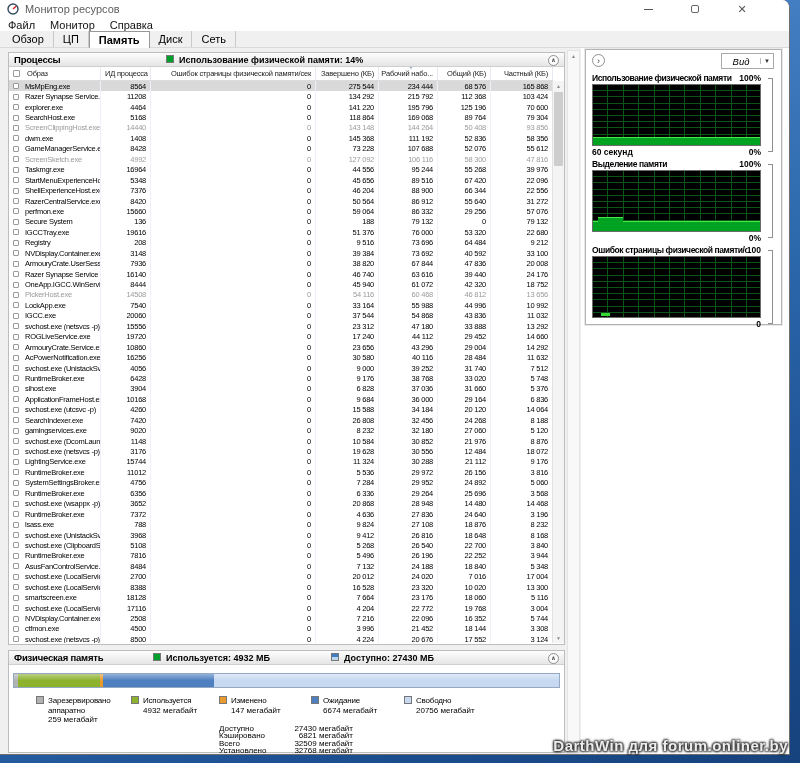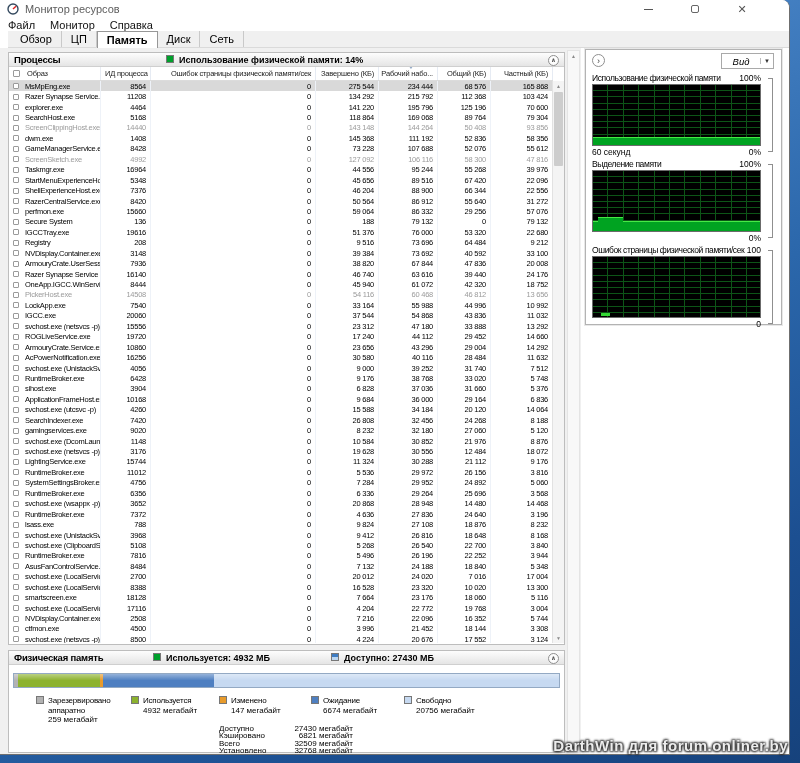--- a/index.html
+++ b/index.html
@@ -19,21 +19,21 @@
   .app-icon { width:12px; height:12px; }
   .title-text { margin-left:6px; font-size:11px; color:#5d5d5d; }
   .win-controls { position:absolute; right:40px; top:1px; height:16px; display:flex; gap:33px; align-items:center; }
   .win-btn { width:14px; height:14px; display:flex; align-items:center; justify-content:center; color:#555; font-size:11px; cursor:default; }
   .max-glyph { width:8px; height:8px; border:1px solid #666; border-radius:2px; display:inline-block; }
   .min-glyph { width:9px; height:0; border-top:1px solid #555; display:inline-block; }
   
   .menubar { position:absolute; left:0; top:18px; right:0; height:13px; background:#fff; display:flex; gap:15px; align-items:center; padding-left:8px; font-size:11px; }
   .menu-item { color:#111; }
   
-  .tabbar { position:absolute; left:0; top:31px; right:0; height:17px; background:#f0f0f0; border-bottom:1px solid #dadada; display:flex; align-items:stretch; padding-left:3px; font-size:11px;margin-left:8px; }
+  .tabbar { position:absolute; left:0; top:31px; right:0; height:17px; background:#f0f0f0; border-bottom:1px solid #dadada; display:flex; align-items:stretch; padding-left:3px; font-size:11px; }
   .tab { padding:0 9px; display:flex; align-items:center; border-right:1px solid #c9c9c9; color:#000; background:#f0f0f0; }
   .tab.active { background:#fff; font-weight:bold; border:1px solid #979797; border-bottom:none; margin-bottom:-1px; }
   
   .content { position:absolute; left:0; top:48px; right:0; bottom:0; background:#f0f0f0; }
   .right-bg { position:absolute; left:581px; top:0; width:209px; height:707px; background:#fff; }
   
   .panel { position:absolute; background:#fff; border:1px solid #bdbdbd; }
   #proc-panel { left:8px; top:4px; width:557px; height:593px; }
   #mem-panel  { left:8px; top:602px; width:557px; height:103px; }
   .sec-head { position:relative; height:14px; background:linear-gradient(#fdfdfd,#e5e5e5); border-bottom:1px solid #cfcfcf; display:flex; align-items:center; font-size:9.5px; font-weight:bold; padding:0 5px; }
@@ -69,21 +69,21 @@
   .stats { position:absolute; left:210px; top:74px; font-size:8px; line-height:7.2px; display:grid; grid-template-columns:58px 76px; row-gap:0.2px; }
   .stat-val { text-align:right; }
   
   .mid-scroll { position:absolute; left:567px; top:2px; width:13px; height:703px; background:#f8f8f8; border:1px solid #e4e4e4; }
   
   #graph-panel { left:585px; top:1px; width:197px; height:276px; border:1px solid #b3b3b3; box-shadow:0 0 0 1px #e8e8e8; }
   .expand-btn { position:absolute; left:6px; top:4px; width:13px; height:13px; border:1px solid #8f8f8f; border-radius:50%; display:flex; align-items:center; justify-content:center; font-size:9px; color:#444; background:#fff; }
   .view-btn { position:absolute; right:7px; top:3px; width:53px; height:16px; border:1px solid #a9a9a9; background:#fff; display:flex; align-items:center; font-size:9.5px; }
   .view-label { flex:1; text-align:center;font-style:italic; }
   .view-arrow { width:13px; border-left:1px solid #bdbdbd; font-size:6px; color:#333; text-align:center; }
-  .graphs { position:absolute; left:6px; top:22px; right:4px; }
+  .graphs { position:absolute; left:6px; top:22px; right:4px;font-weight:bold; }
   .graph { position:relative; margin-bottom:1px; }
   .g-head { display:flex; height:12px; align-items:center; padding-right:16px; }
   .g-title { flex:1; font-size:8.5px; letter-spacing:-0.4px; white-space:nowrap; overflow:hidden; }
   .g-max, .g-min { font-size:8.5px; }
   .g-box { height:62px; margin-right:16px; background:#000; position:relative; overflow:hidden; border:1px solid #6b6b6b;
     background-image:
       repeating-linear-gradient(to right, transparent 0 14.4px, #0d5517 14.4px 15.4px),
       repeating-linear-gradient(to bottom, transparent 0 5.2px, #0d5517 5.2px 6.2px);
   }
   .g-fill { position:absolute; left:0; right:0; bottom:0; background:#00a321; border-top:1px solid #45e945; }

